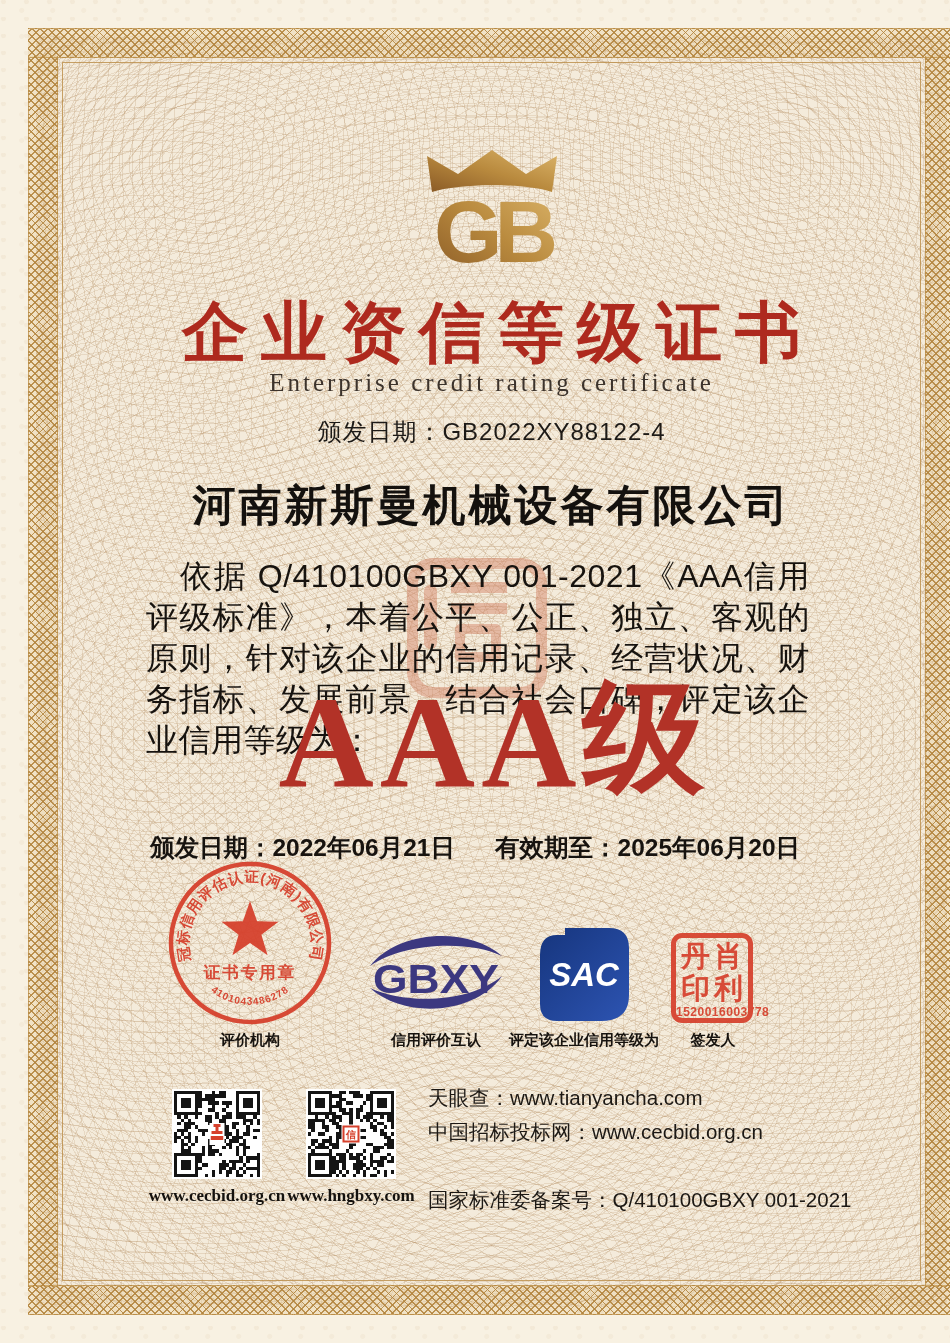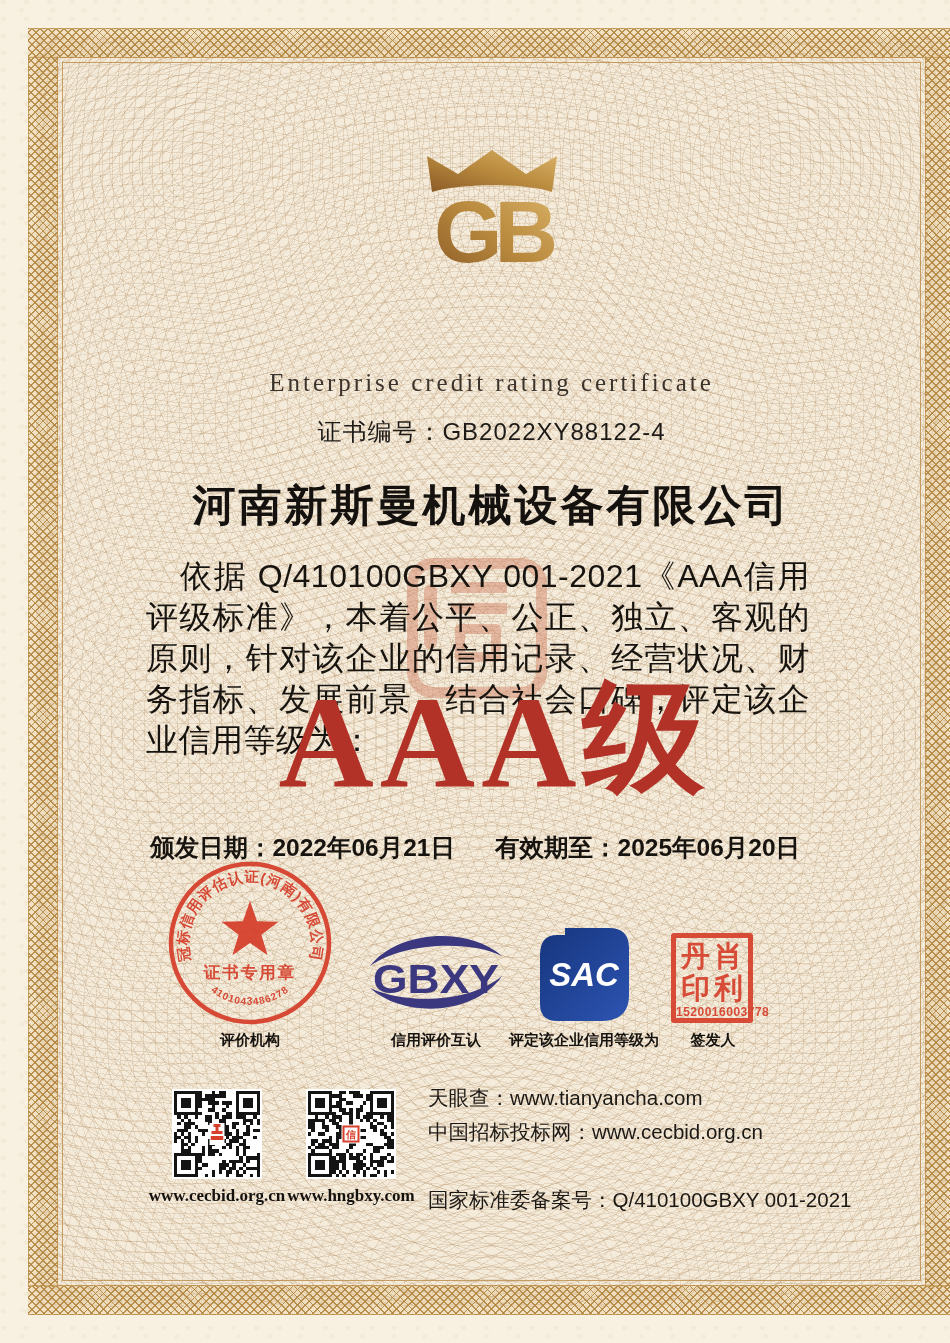--- a/index.html
+++ b/index.html
@@ -60,21 +60,21 @@
   .wm .b1{position:absolute;left:17px;top:27px;width:13px;height:64px;background:#cf7658;border-radius:6px;}
   .wm .b2{position:absolute;left:44px;top:24px;width:56px;height:11px;background:#cf7658;}
   .wm .b3{position:absolute;left:44px;top:45px;width:56px;height:11px;background:#cf7658;}
   .wm .b4{position:absolute;left:48px;top:66px;width:46px;height:38px;border:10px solid #cf7658;border-radius:5px;box-sizing:border-box;}
 
   
   .seal-circ{left:165px;top:858px;width:170px;height:170px;opacity:.94;}
   .seal-gbxy{left:364px;top:926px;width:144px;height:92px;}
   .seal-sac{left:537px;top:925px;width:94px;height:99px;}
   .seal-sq{left:671px;top:933px;width:82px;height:90px;border:5px solid var(--seal-red,#d6402c);
-    box-sizing:border-box;border-radius:3px;opacity:.93;text-align:center;padding-top:2px;}
+    box-sizing:border-box;border-radius:11px;opacity:.93;text-align:center;padding-top:2px;}
   .seal-sq .ch{display:inline-block;width:33px;font-size:29px;line-height:32px;font-weight:bold;
     color:var(--seal-red,#d6402c);font-family:"Liberation Serif","DejaVu Serif",serif;}
   .seal-sq .num{font-size:12px;font-weight:bold;color:var(--seal-red,#d6402c);letter-spacing:.5px;margin-top:1px;}
   .seal-label{top:1031px;font-size:15px;font-weight:600;color:#17130f;transform:translateX(-50%);white-space:nowrap;}
 
   
   .qr-box{top:1089px;width:90px;height:90px;background:#fff;padding:2px;box-sizing:border-box;}
   .qr-grid{width:100%;height:100%;}
   .qr-stamp{position:absolute;left:50%;top:50%;transform:translate(-50%,-50%);background:#fff;padding:1px;}
   .stamp2{width:17px;height:17px;border:2px solid var(--seal-red,#d6402c);box-sizing:border-box;
@@ -116,23 +116,24 @@
           <stop offset="0" stop-color="#16357d"></stop>
             <stop offset="1" stop-color="#2d54b2"></stop>
         </linearGradient>
       </defs>
       <g>
         <path d="M 28,44 C 55,35 121,35 148,44 L 153,8 L 122,26 L 88,2 L 54,26 L 23,8 Z" fill="url(#gold)"></path>
       </g>
       <text x="88" y="114" text-anchor="middle" font-size="88" font-weight="bold" letter-spacing="-8" fill="url(#gold)">GB</text>
     </svg>
 
+    <div class="abs cx title">企业资信等级证书</div>
     <div class="abs cx subtitle">Enterprise credit rating certificate</div>
     <div class="abs cx certno">
-      <span>证书编号：</span><span>GB2022XY88122-4</span>
+      <span>颁发日期：</span><span>GB2022XY88122-4</span>
     </div>
 
     <div class="abs cx company">河南新斯曼机械设备有限公司</div>
     <div class="abs body-par">依据 Q/410100GBXY 001-2021《AAA信用评级标准》，本着公平、公正、独立、客观的原则，针对该企业的信用记录、经营状况、财务指标、发展前景、结合社会口碑，评定该企业信用等级为：</div>
 
     <div class="abs cx rating">
       <span class="lat">AAA</span><span class="cjk">级</span>
     </div>
 
     <div class="abs dates">

